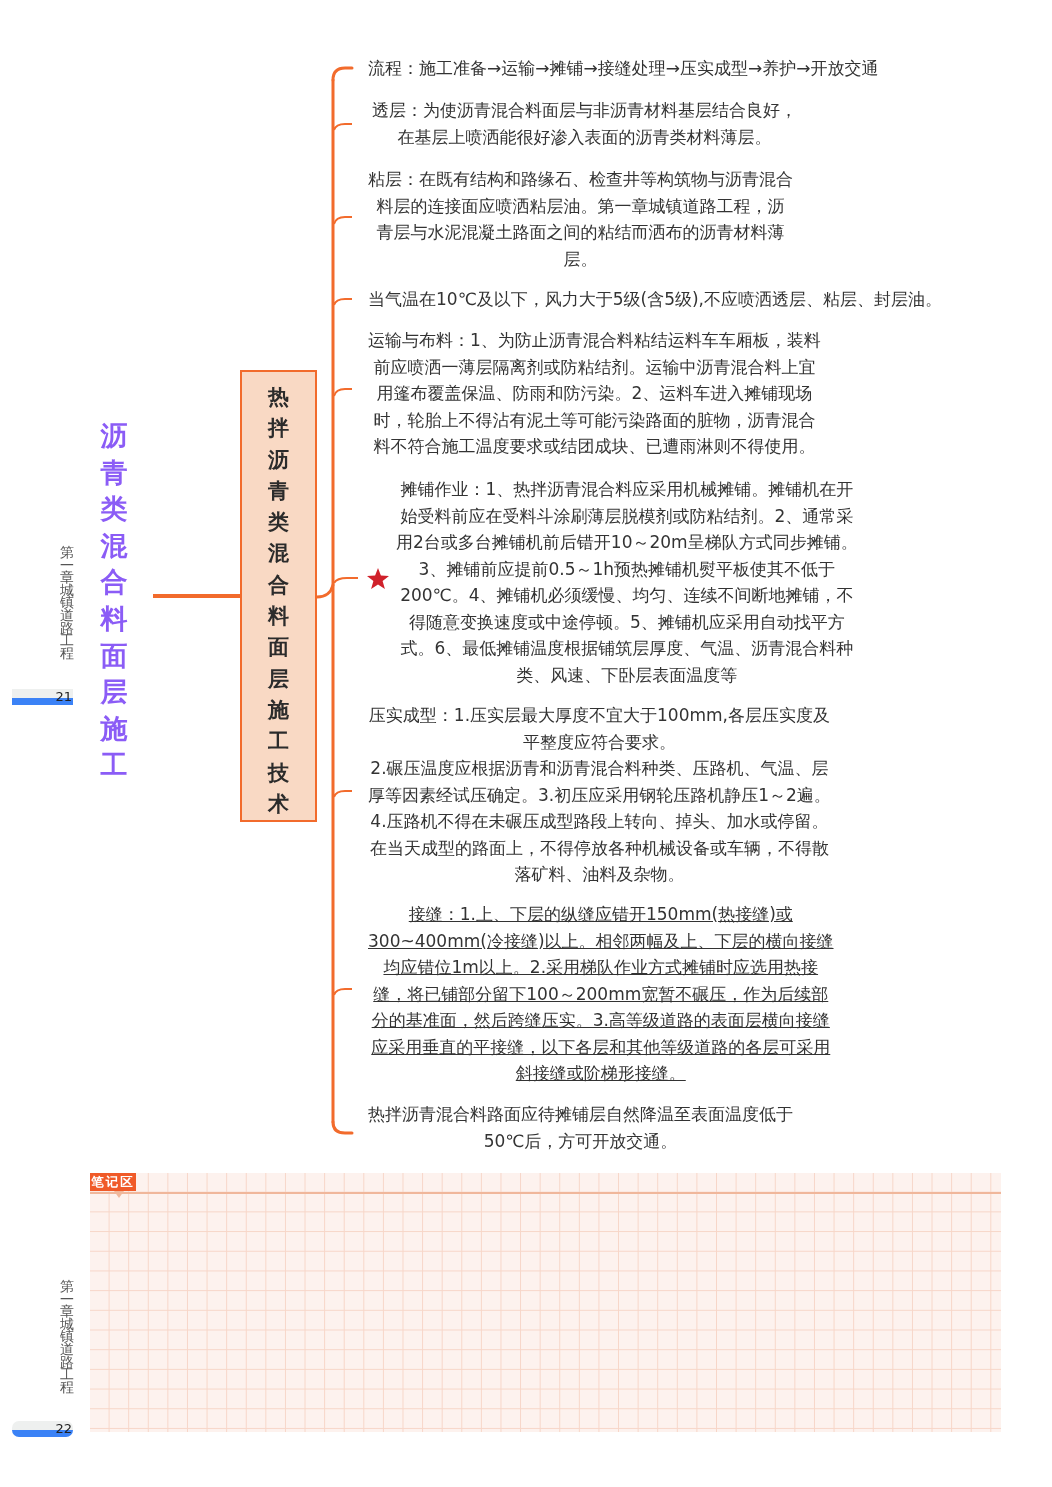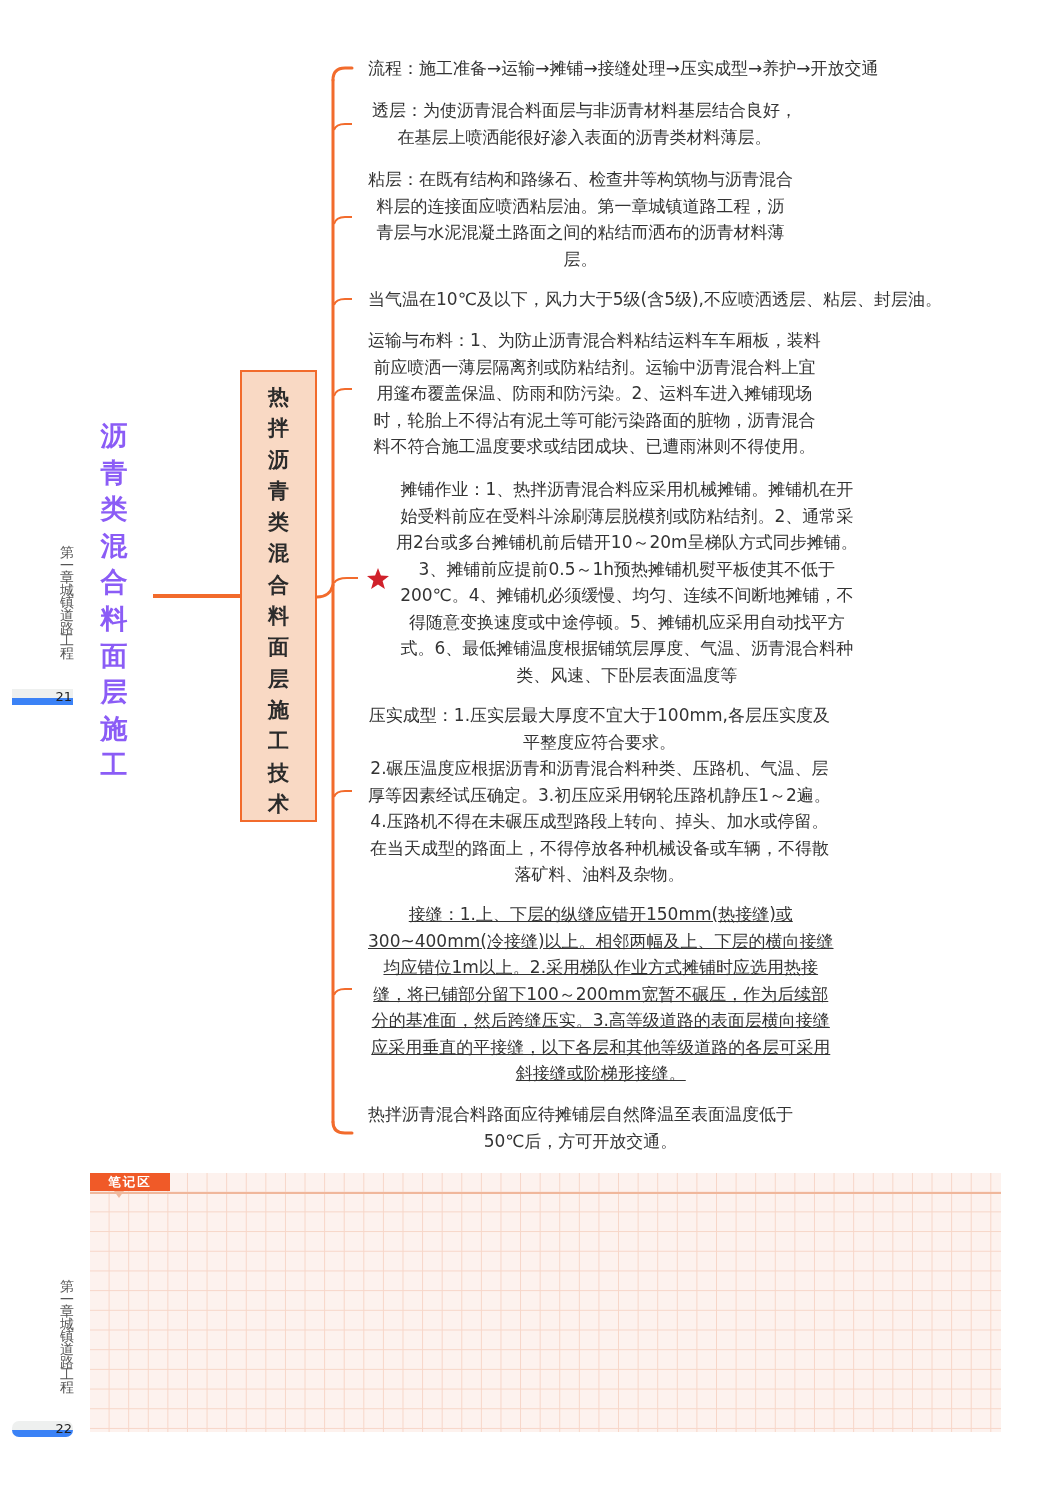--- a/index.html
+++ b/index.html
@@ -51,21 +51,21 @@
     background-image:
       linear-gradient(to right, #f7d6c8 1px, transparent 1px),
       linear-gradient(to bottom, #f7d6c8 1px, transparent 1px);
     background-size: 19.6px 19.7px;
     background-position: -1px -1px;
   }
   .notes-topline {
     position: absolute; left: 90px; top: 1192px; width: 911px; height: 1.5px; background: #f0b79b;
   }
   .notes-label {
-    position: absolute; left: 90px; top: 1173px; width: 80px; height: 18px;
+    position: absolute; left: 90px; top: 1173px; width: 46px; height: 18px;
     background: #f05a28; color: #ffffff; font-size: 12.5px; line-height: 18px;
     text-align: center; letter-spacing: 2px; font-weight: bold;
   }
   .notes-label-tail {
     position: absolute; left: 114px; top: 1191px; width: 0; height: 0;
     border-left: 5px solid transparent; border-right: 5px solid transparent;
     border-top: 7px solid #f0b79b;
   }
 </style>
 </head>

